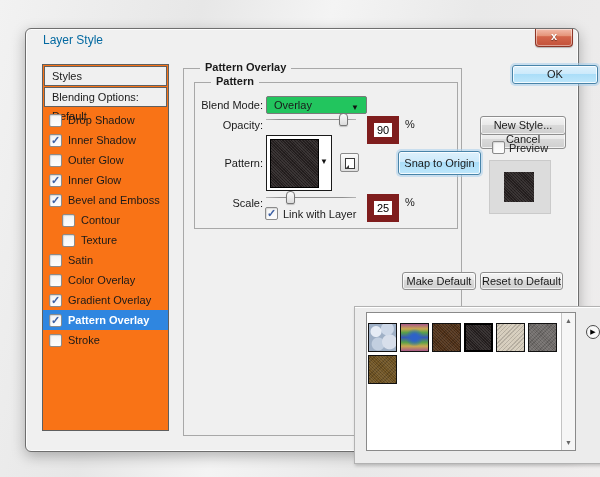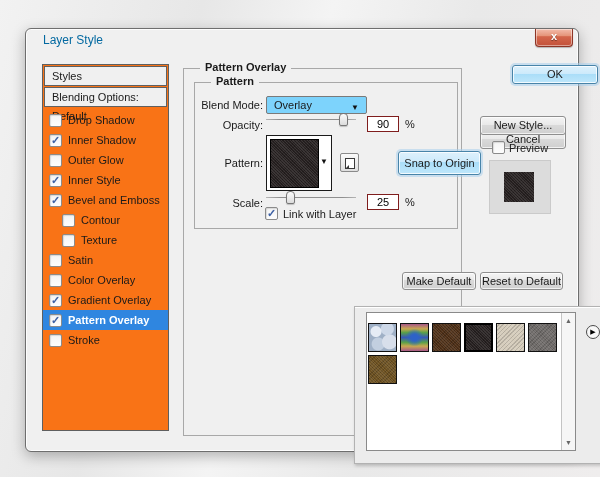--- a/index.html
+++ b/index.html
@@ -37,30 +37,30 @@
   
   .group{position:absolute;left:157px;top:39px;width:279px;height:368px;
     border:1px solid #a8a8a8;box-sizing:border-box;}
   .group-label{position:absolute;left:16px;top:-8px;background:#f0f0f0;padding:0 5px;
     font-weight:bold;white-space:nowrap;}
   .inner-group{position:absolute;left:10px;top:13px;width:264px;height:147px;
     border:1px solid #a8a8a8;box-sizing:border-box;}
   .flabel{position:absolute;left:0;width:68px;text-align:right;white-space:nowrap;}
   
   .dropdown{position:absolute;left:71px;top:13px;width:101px;height:18px;box-sizing:border-box;
-    border:1px solid #7a7a7a;border-radius:2px;background:#7dd3fc;line-height:16px;padding-left:7px;}
+    border:1px solid #7a7a7a;border-radius:2px;background:#22c55e;line-height:16px;padding-left:7px;}
   .dd-arrow{position:absolute;right:7px;top:3px;font-size:8px;color:#111;}
   
   .slider{position:absolute;width:90px;height:14px;}
   .slider .track{position:absolute;left:0;right:0;top:6px;height:1px;
     background:linear-gradient(90deg,#b5b5b5,#8f8f8f 15%,#8f8f8f 85%,#b5b5b5);}
   .slider .thumb{position:absolute;top:0;width:9px;height:13px;box-sizing:border-box;
     border:1px solid #777;border-radius:4px 4px 2px 2px;
     background:linear-gradient(#fbfbfb,#dcdcdc);box-shadow:0 1px 1px rgba(0,0,0,.2);}
-  .valbox{position:absolute;width:32px;height:16px;box-sizing:border-box;border:1px solid #7f1d1d;
+  .valbox{position:absolute;width:32px;height:28px;box-sizing:border-box;border:7px solid #7f1d1d;
     background:#fff;font:11px "Liberation Sans",sans-serif;text-align:center;padding:0;}
   .unit{position:absolute;left:210px;}
   
   .pat-box{position:absolute;left:71px;top:52px;width:66px;height:56px;box-sizing:border-box;
     border:1px solid #1a1a1a;background:#fff;}
   .pat-thumb{position:absolute;left:3px;top:3px;width:47px;height:47px;border:1px solid #000;}
   .pat-arrow{position:absolute;right:3px;top:21px;font-size:8px;color:#111;}
   .preset-btn{position:absolute;left:145px;top:70px;width:19px;height:19px;box-sizing:border-box;
     border:1px solid #8a8a8a;border-radius:2px;background:linear-gradient(#fafafa,#dfdfdf);}
   .preset-glyph{position:absolute;left:4px;top:4px;width:8px;height:9px;border:1px solid #3a3a3a;
@@ -139,21 +139,21 @@
           <div class="sb-row">
             <span class="cb on">✓</span>
             <span class="sb-lb">Inner Shadow</span>
           </div>
           <div class="sb-row">
             <span class="cb"></span>
             <span class="sb-lb">Outer Glow</span>
           </div>
           <div class="sb-row">
             <span class="cb on">✓</span>
-            <span class="sb-lb">Inner Style</span>
+            <span class="sb-lb">Inner Glow</span>
           </div>
           <div class="sb-row">
             <span class="cb on">✓</span>
             <span class="sb-lb">Bevel and Emboss</span>
           </div>
           <div class="sb-row ind">
             <span class="cb"></span>
             <span class="sb-lb">Contour</span>
           </div>
           <div class="sb-row ind">

